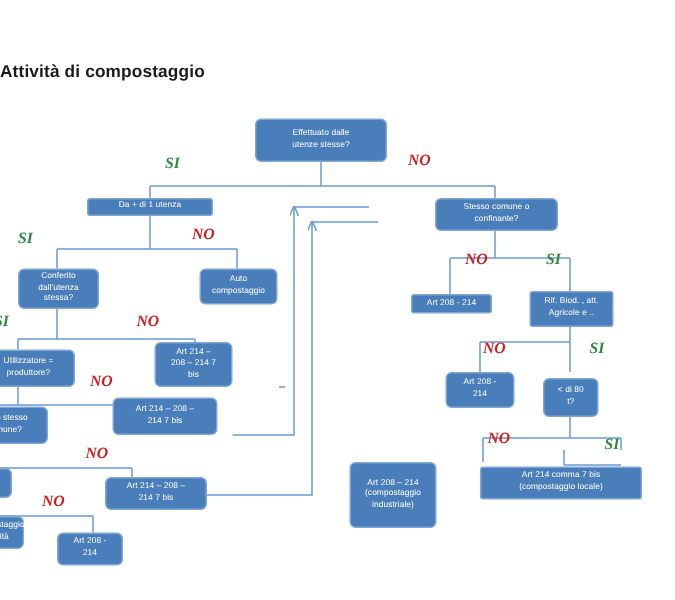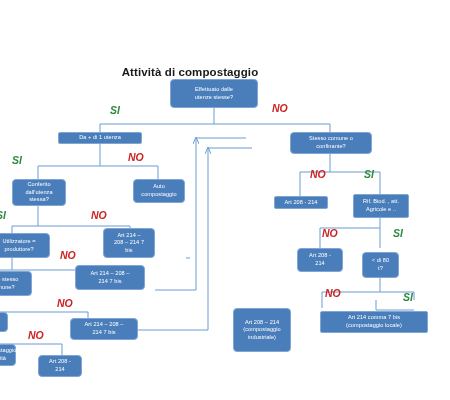--- a/index.html
+++ b/index.html
@@ -4,39 +4,39 @@
 <style>
   html,body{margin:0;padding:0;}
   body{
     width:450px;height:400px;background:#ffffff;overflow:hidden;
     font-family:"Liberation Sans",sans-serif;
     position:relative;
   }
   #canvas{position:absolute;left:0;top:0;width:450px;height:400px;}
 
   .title{
-    position:absolute;left:0;top:42px;width:380px;text-align:center;
-    font-size:11.5px;font-weight:bold;color:#1a1a1a;letter-spacing:.1px;margin-top:24px;
+    position:absolute;left:0;top:42px;width:380px;
+    font-size:11.5px;font-weight:bold;color:#1a1a1a;letter-spacing:.1px;
   }
 
   
   .box{
     position:absolute;box-sizing:border-box;
     background:#4a7ebb;border:1px solid #7fa6d4;border-radius:4px;
     color:#ffffff;text-align:center;
     display:flex;align-items:center;justify-content:center;
     font-size:5.6px;line-height:1.35;padding:1px 2px;
     letter-spacing:.05px;
   }
   .box.sq{border-radius:2px;}
   .box span{display:block;width:100%;white-space:pre-line;}
 
   
   .lbl{
-    position:absolute;font-family:Liberation Sans, sans-serif;
+    position:absolute;font-family:Liberation Serif, serif;
     font-style:italic;font-weight:bold;font-size:10.5px;line-height:1;
   }
   .lbl.si{color:#2d8a3e;}
   .lbl.no{color:#cc2222;}
 
   svg{position:absolute;left:0;top:0;overflow:visible;}
   .ln{fill:none;stroke:#6a9bd1;stroke-width:1;}
 </style>
 </head>
 <body>

